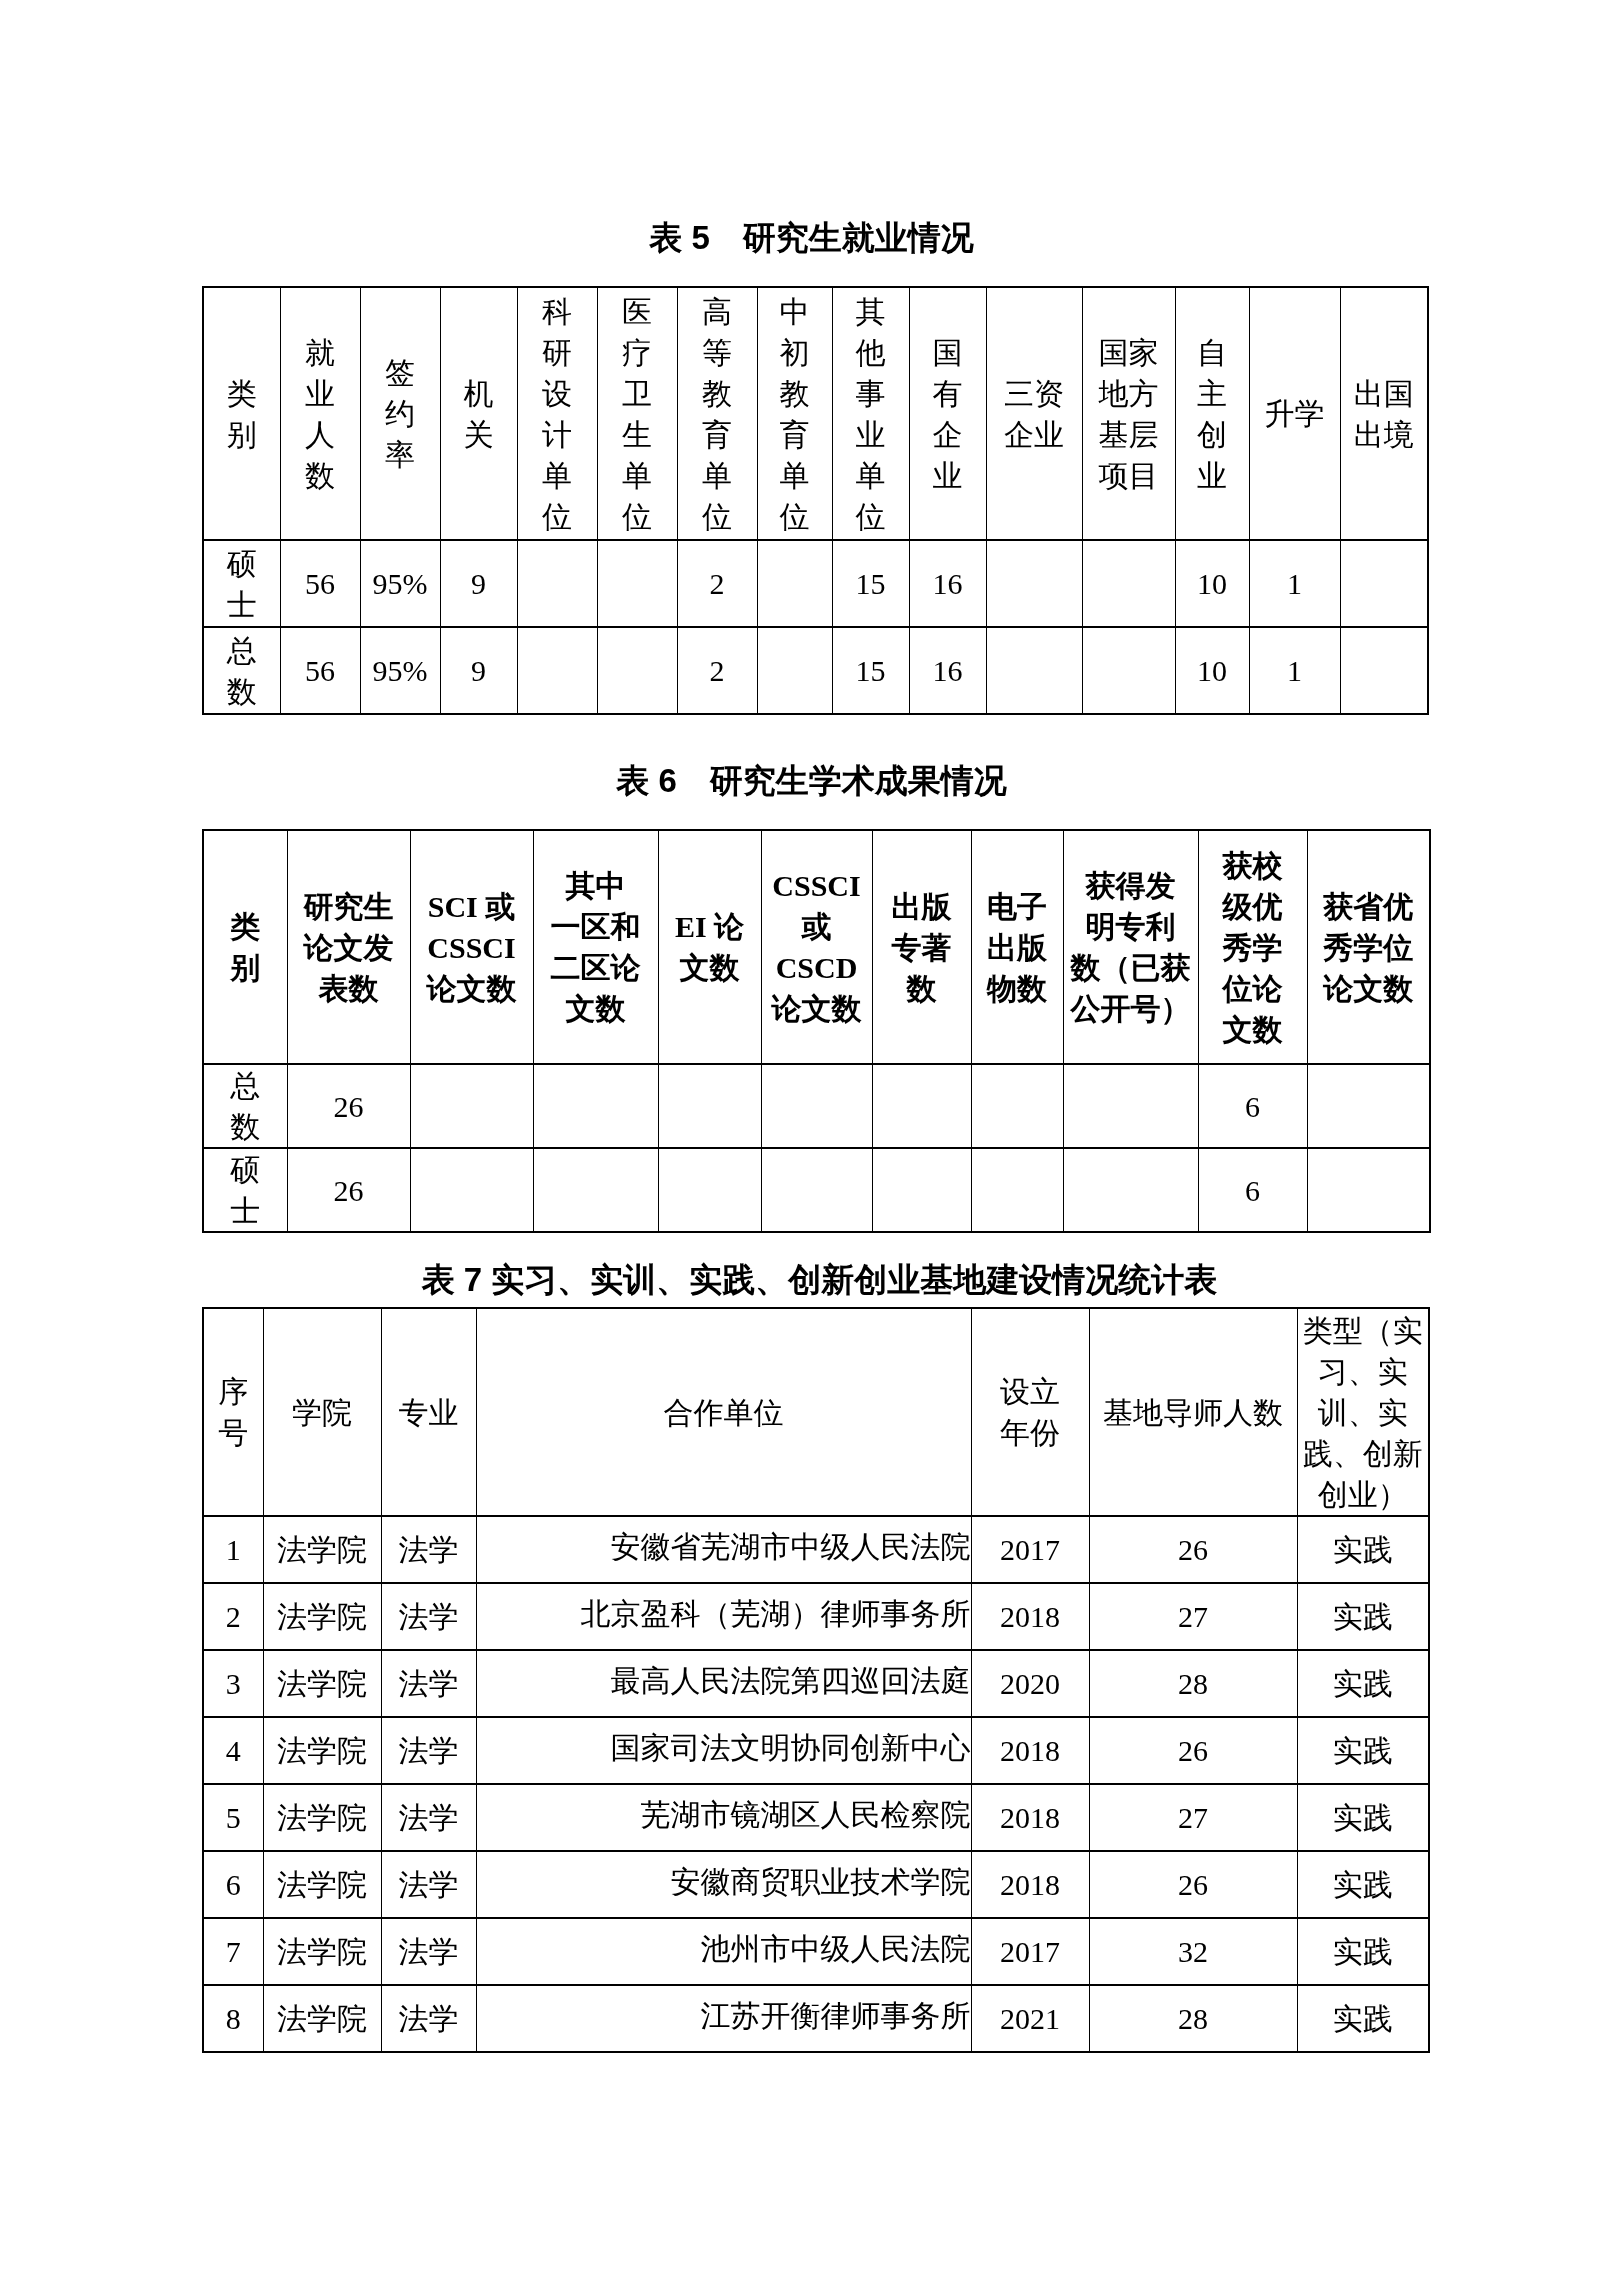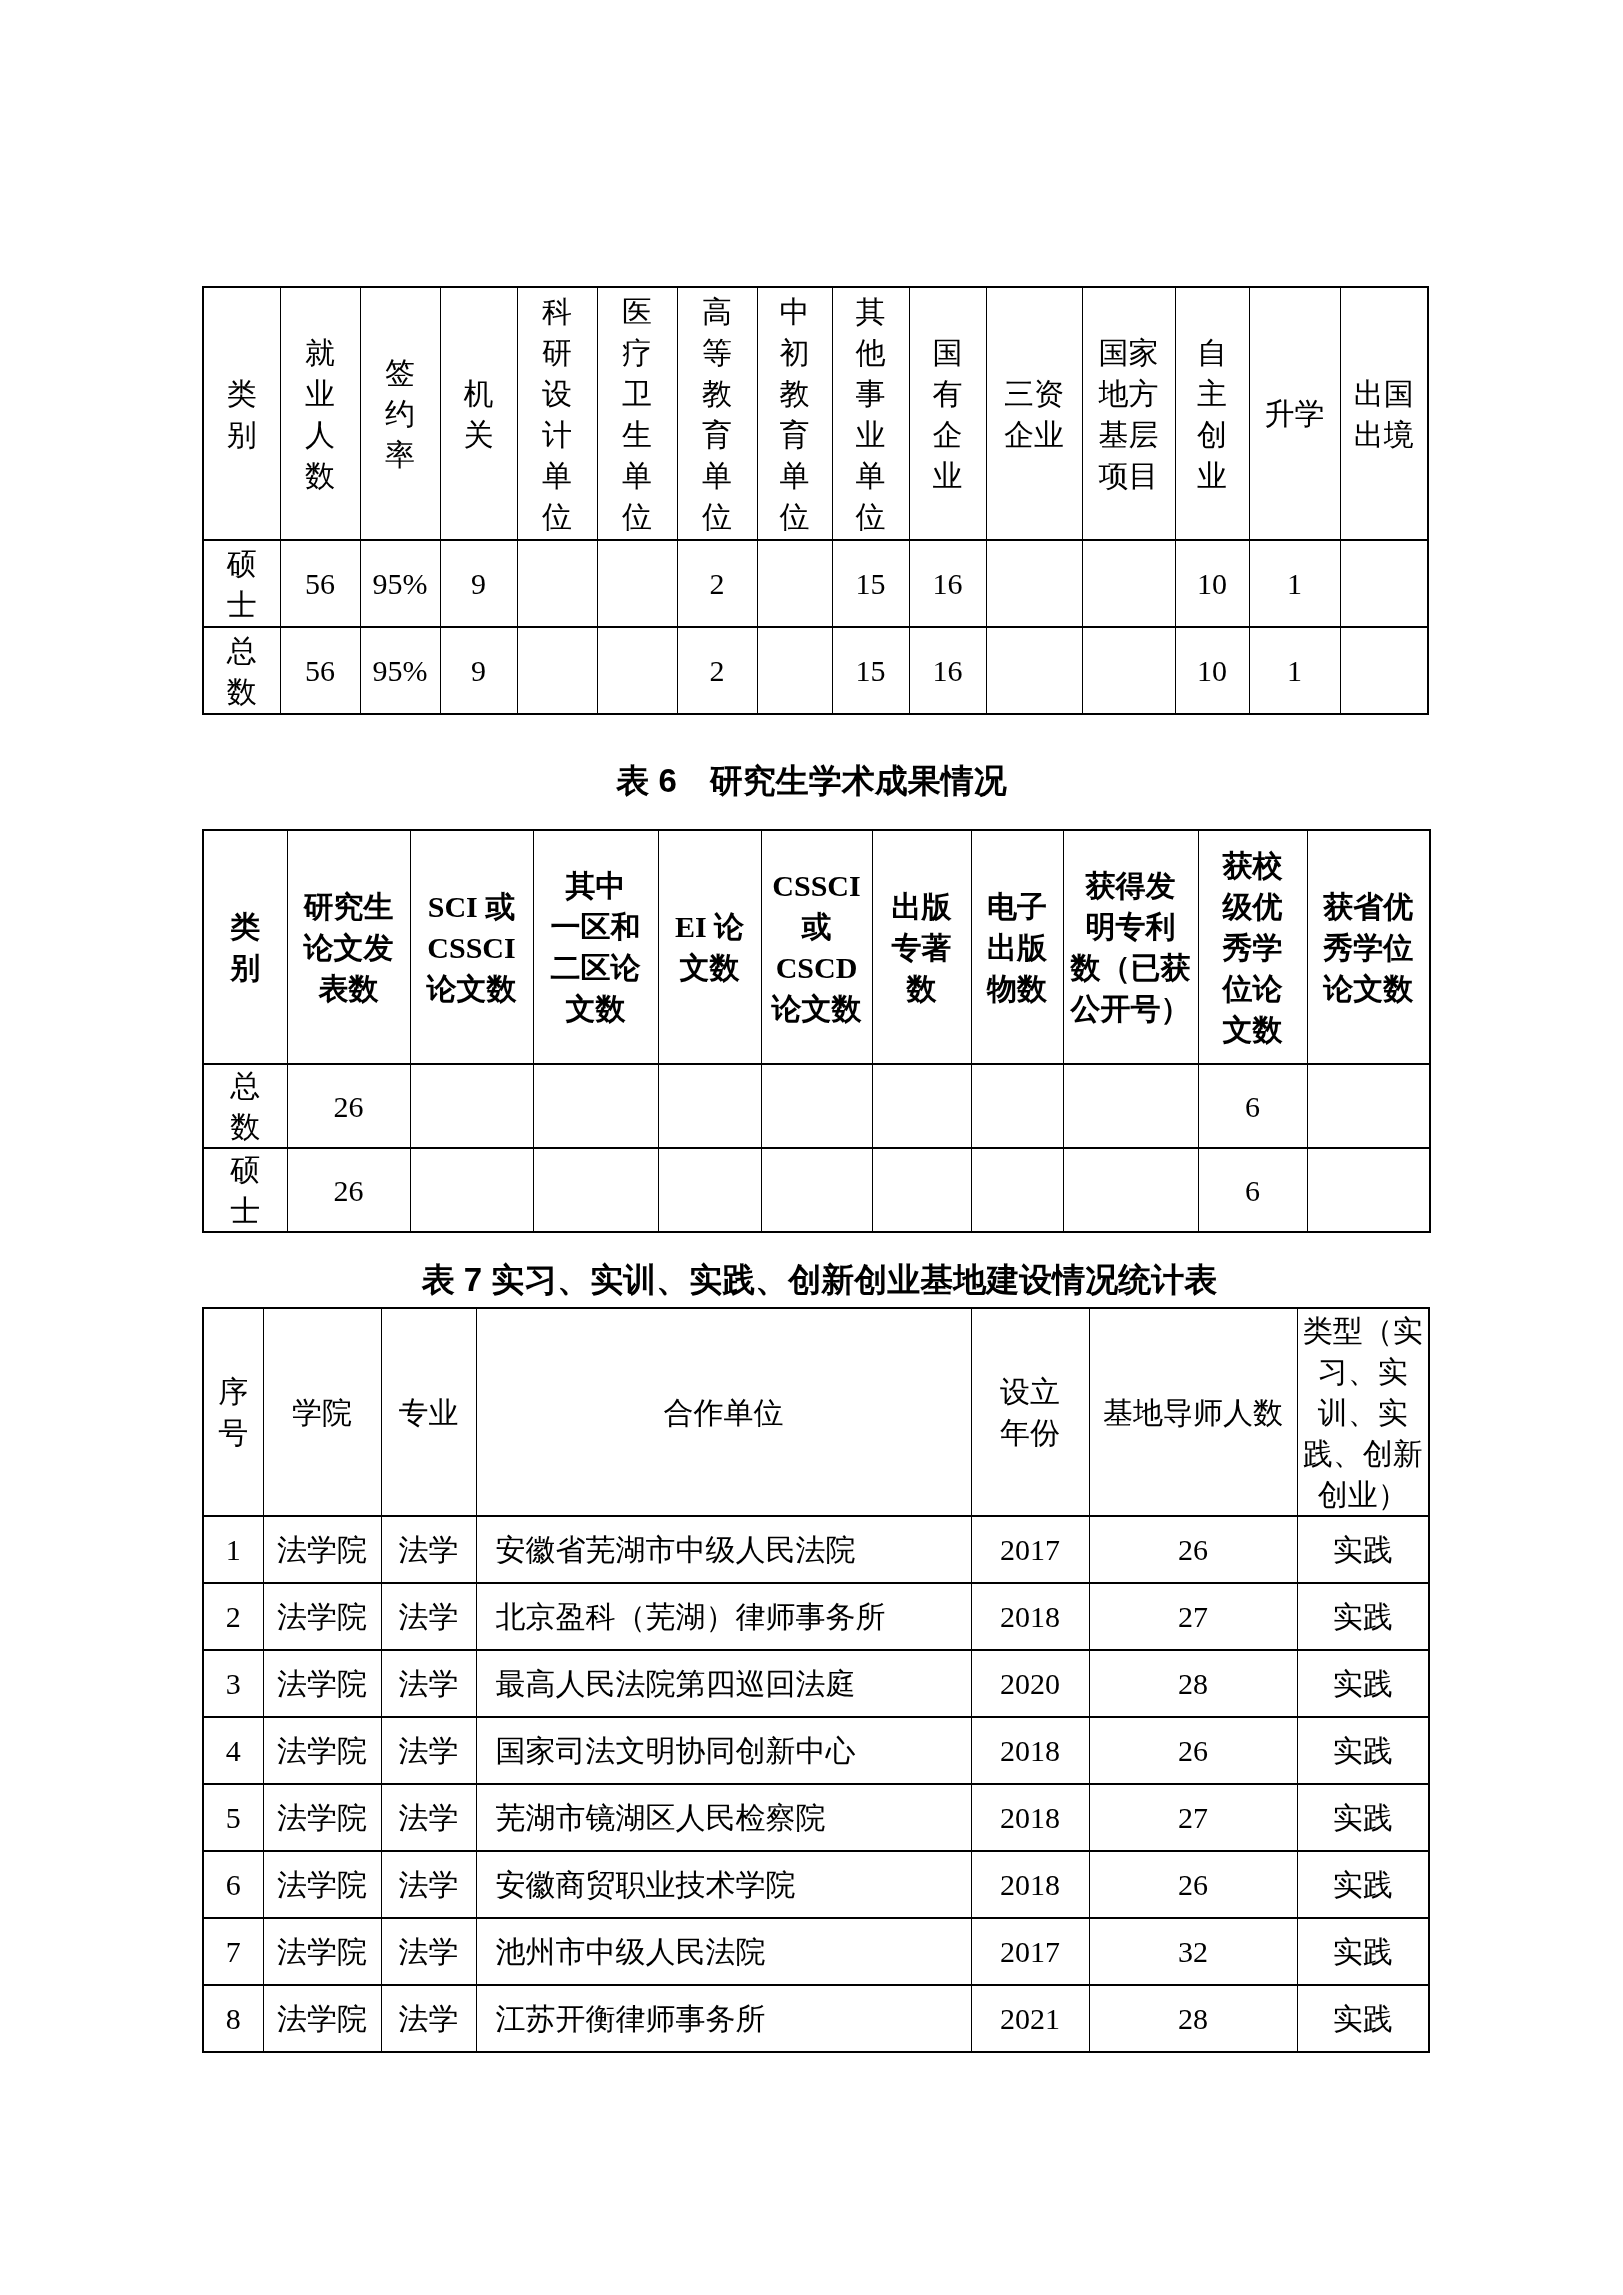--- a/index.html
+++ b/index.html
@@ -46,33 +46,34 @@
     padding:0;
     overflow:hidden;
   }
   #table5 thead tr{height:253px;}
   #table5 tbody tr{height:87px;}
   #table6 thead tr{height:234px;}
   #table6 tbody tr{height:71px;}
   #table6 thead th{font-weight:700;}
   #table7 thead tr{height:208px;}
   #table7 tbody tr{height:67px;}
-  #table7 tbody td:nth-child(4){text-align:left;padding-left:19px;}
+  #table7 tbody td:nth-child(4){text-align:right;padding-left:2px;font-family:Liberation Mono, monospace;}
   .page-number{
     position:absolute;top:2110px;left:0;width:100%;
     text-align:center;
     font-size:28px;
     line-height:36px;
   }
 </style>
 </head>
 <body>
 
 <div class="page">
 
+  <div class="tbl-title" id="title5">表 5　研究生就业情况</div>
 
   <table class="doc" id="table5">
     <colgroup>
       <col style="width:77px">
         <col style="width:80px">
         <col style="width:80px">
       <col style="width:77px">
         <col style="width:80px">
         <col style="width:80px">
       <col style="width:80px">

